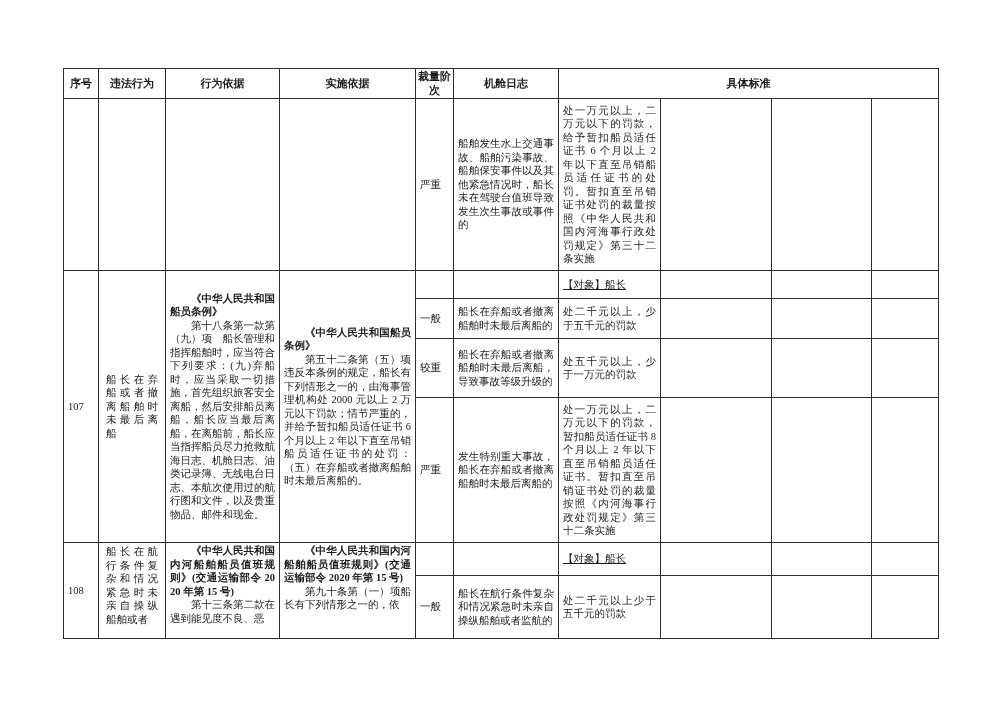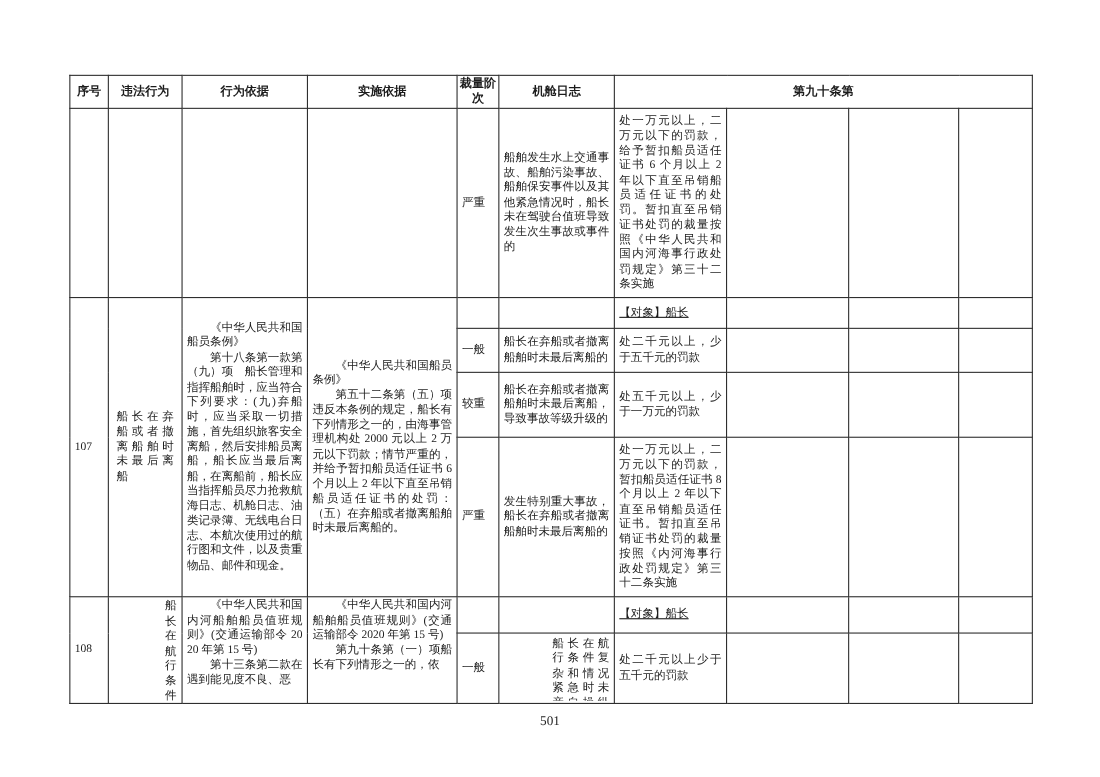--- a/index.html
+++ b/index.html
@@ -29,23 +29,23 @@
     font-weight:normal;
     box-sizing:border-box;
   }
   table.law th{
     font-weight:bold;
     font-size:11px;
     text-align:center;
     padding:1px 2px;
   }
   .c{text-align:left;}
-  .j{text-align:justify;margin-left:44px;}
+  .j{text-align:justify;}
   .basis p{margin:0;text-indent:2em;text-align:justify;}
-  .basis p.tit{font-weight:normal;}
+  .basis p.tit{font-weight:bold;}
   .bold{font-weight:bold;text-decoration:underline;}
   tr.cut td{vertical-align:top;}
   .clip{overflow:hidden;}
   .clip-left{max-height:92px;}
   .clip-cond{max-height:58px;}
   .pagenum{
     position:absolute;left:0;top:648px;width:1000px;
     text-align:center;font-size:12px;color:#222;
     font-family:"Liberation Serif","DejaVu Serif",serif;
   }
@@ -70,21 +70,21 @@
     </colgroup>
 
     <tbody>
         <tr style="height:30px">
       <th>序号</th>
       <th>违法行为</th>
       <th>行为依据</th>
       <th>实施依据</th>
       <th>裁量阶次</th>
       <th>机舱日志</th>
-      <th colspan="4">第九十条第</th>
+      <th colspan="4">具体标准</th>
     </tr>
 
     <tr style="height:172px">
       <td></td>
       <td></td>
       <td></td>
       <td></td>
       <td class="c">严重</td>
       <td class="j">船舶发生水上交通事故、船舶污染事故、船舶保安事件以及其他紧急情况时，船长未在驾驶台值班导致发生次生事故或事件的</td>
       <td class="j">处一万元以上，二万元以下的罚款，给予暂扣船员适任证书 6 个月以上 2 年以下直至吊销船员适任证书的处罚。暂扣直至吊销证书处罚的裁量按照《中华人民共和国内河海事行政处罚规定》第三十二条实施</td>
@@ -170,14 +170,13 @@
         <div class="clip clip-cond j">船长在航行条件复杂和情况紧急时未亲自操纵船舶或者监航的</div>
       </td>
       <td class="j">处二千元以上少于五千元的罚款</td>
       <td></td>
       <td></td>
       <td></td>
     </tr>
   </tbody>
     </table>
 
-  <div class="pagenum">501</div>
 </div>
 
 </body></html>

